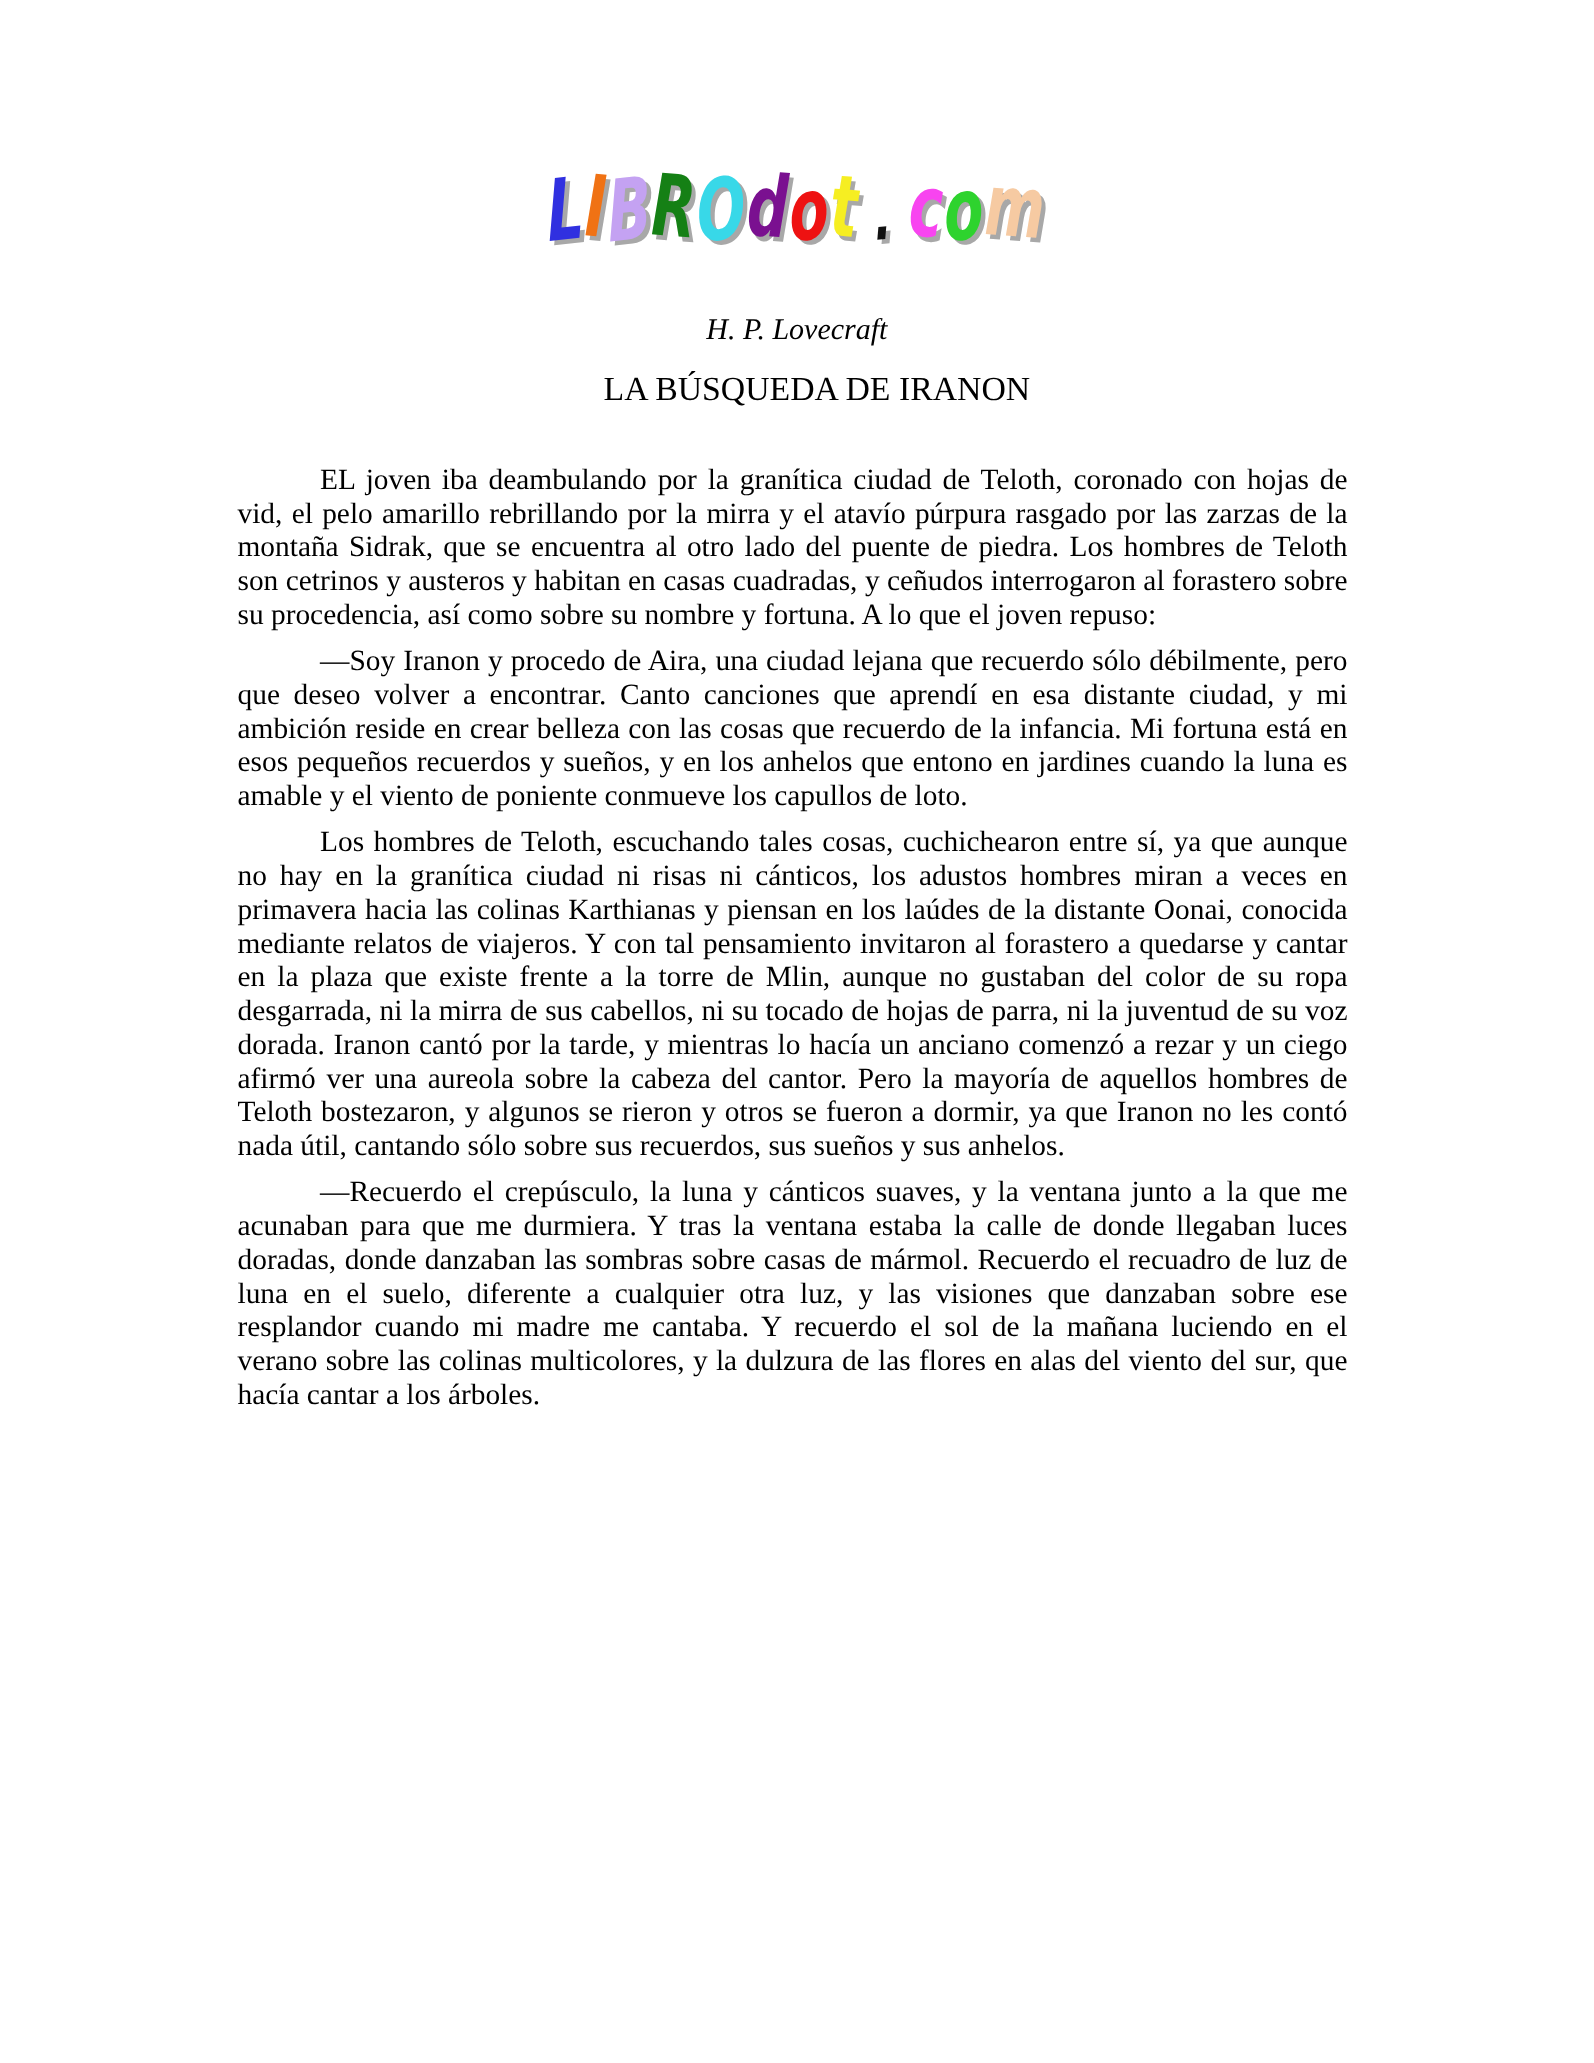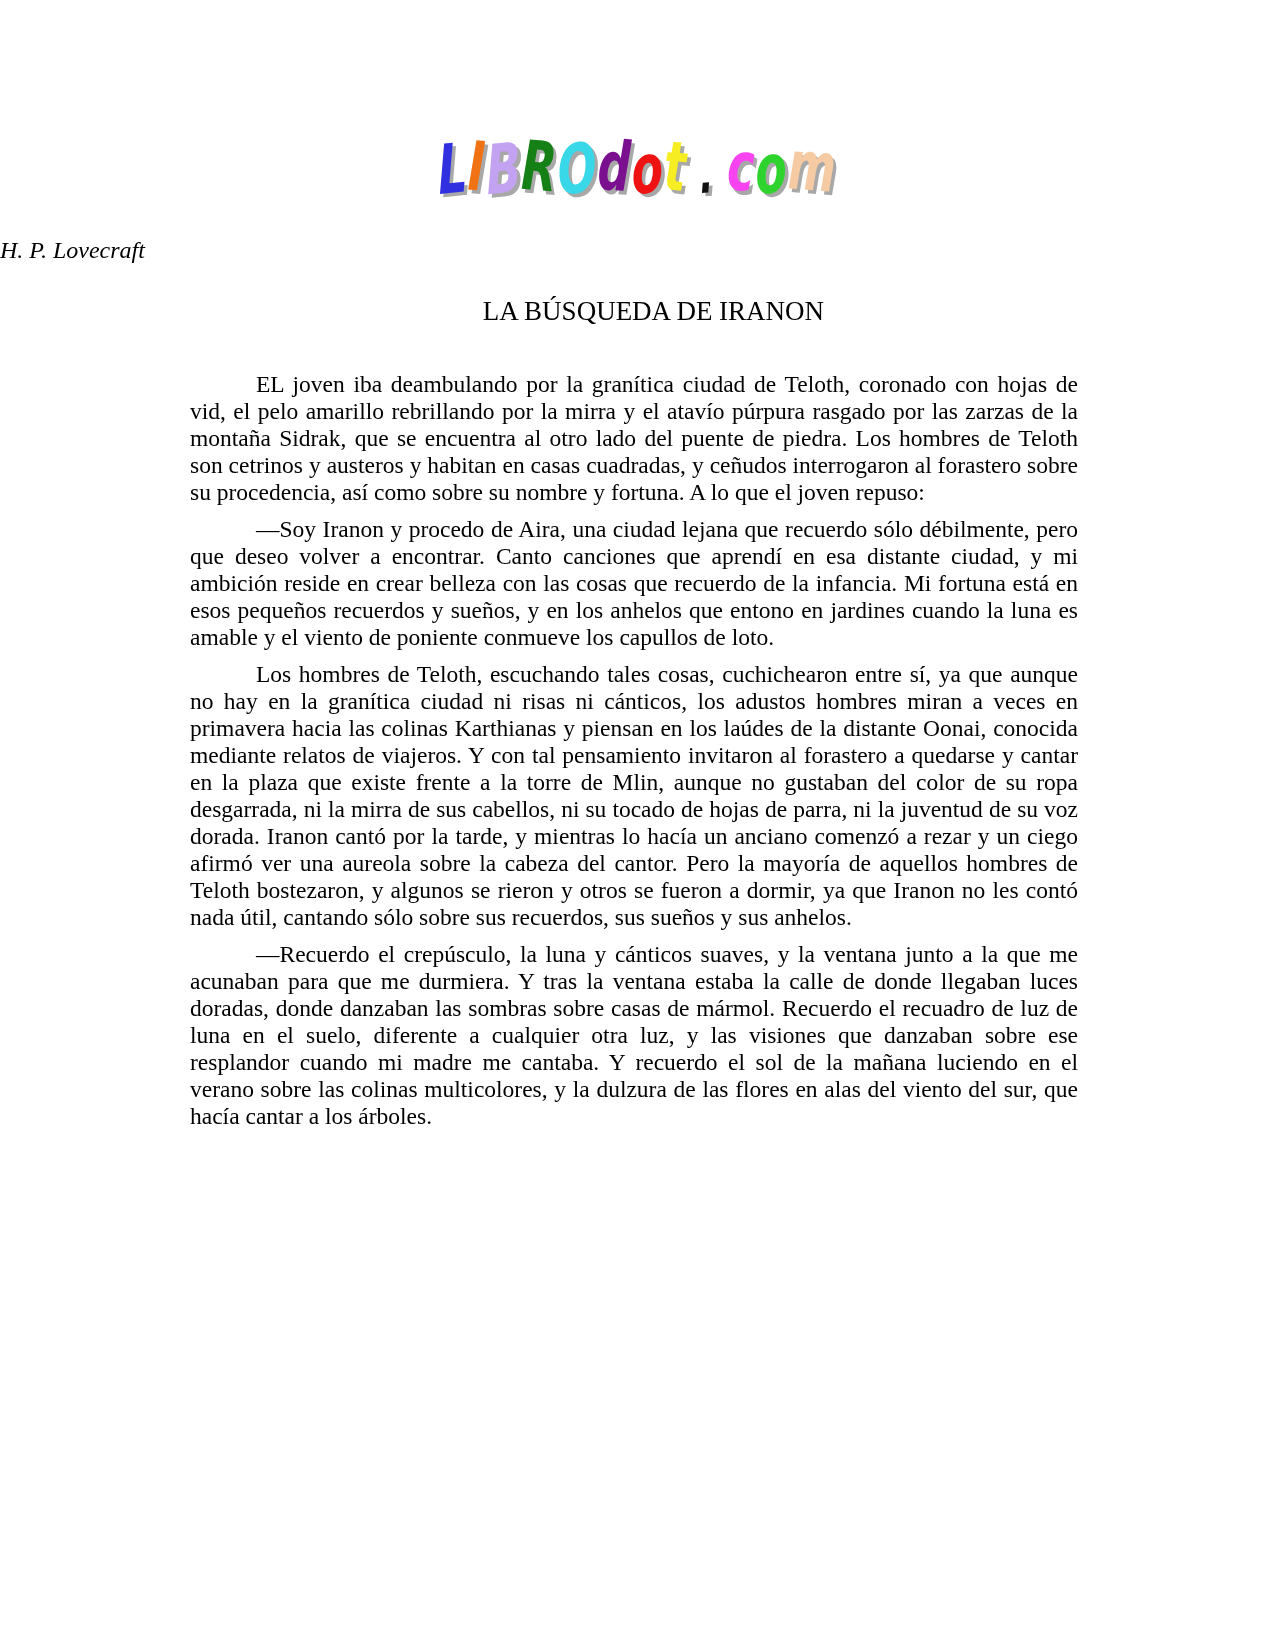--- a/index.html
+++ b/index.html
@@ -42,24 +42,24 @@
     display: inline-block;
     text-shadow: 4px 3px 0 #a8a8a8;
   }
   .logo-letter:nth-child(odd)  { transform: rotate(-4deg) translateY(1px); }
   .logo-letter:nth-child(even) { transform: rotate(3deg)  translateY(-1px); }
   .logo-letter:nth-child(9)    { margin: 0 16px; font-size: 44px; }
 
   
   .author-line {
     position: absolute;
-    top: 235px;
+    top: 249px;
     left: 0;
     width: 100%;
-    text-align: left;
+    text-align: center;
     font-style: italic;
     font-size: 24px;
     line-height: 30px;
   }
   .story-title {
     position: absolute;
     top: 278px;
     left: 0;
     width: 100%;
     text-align: center;

